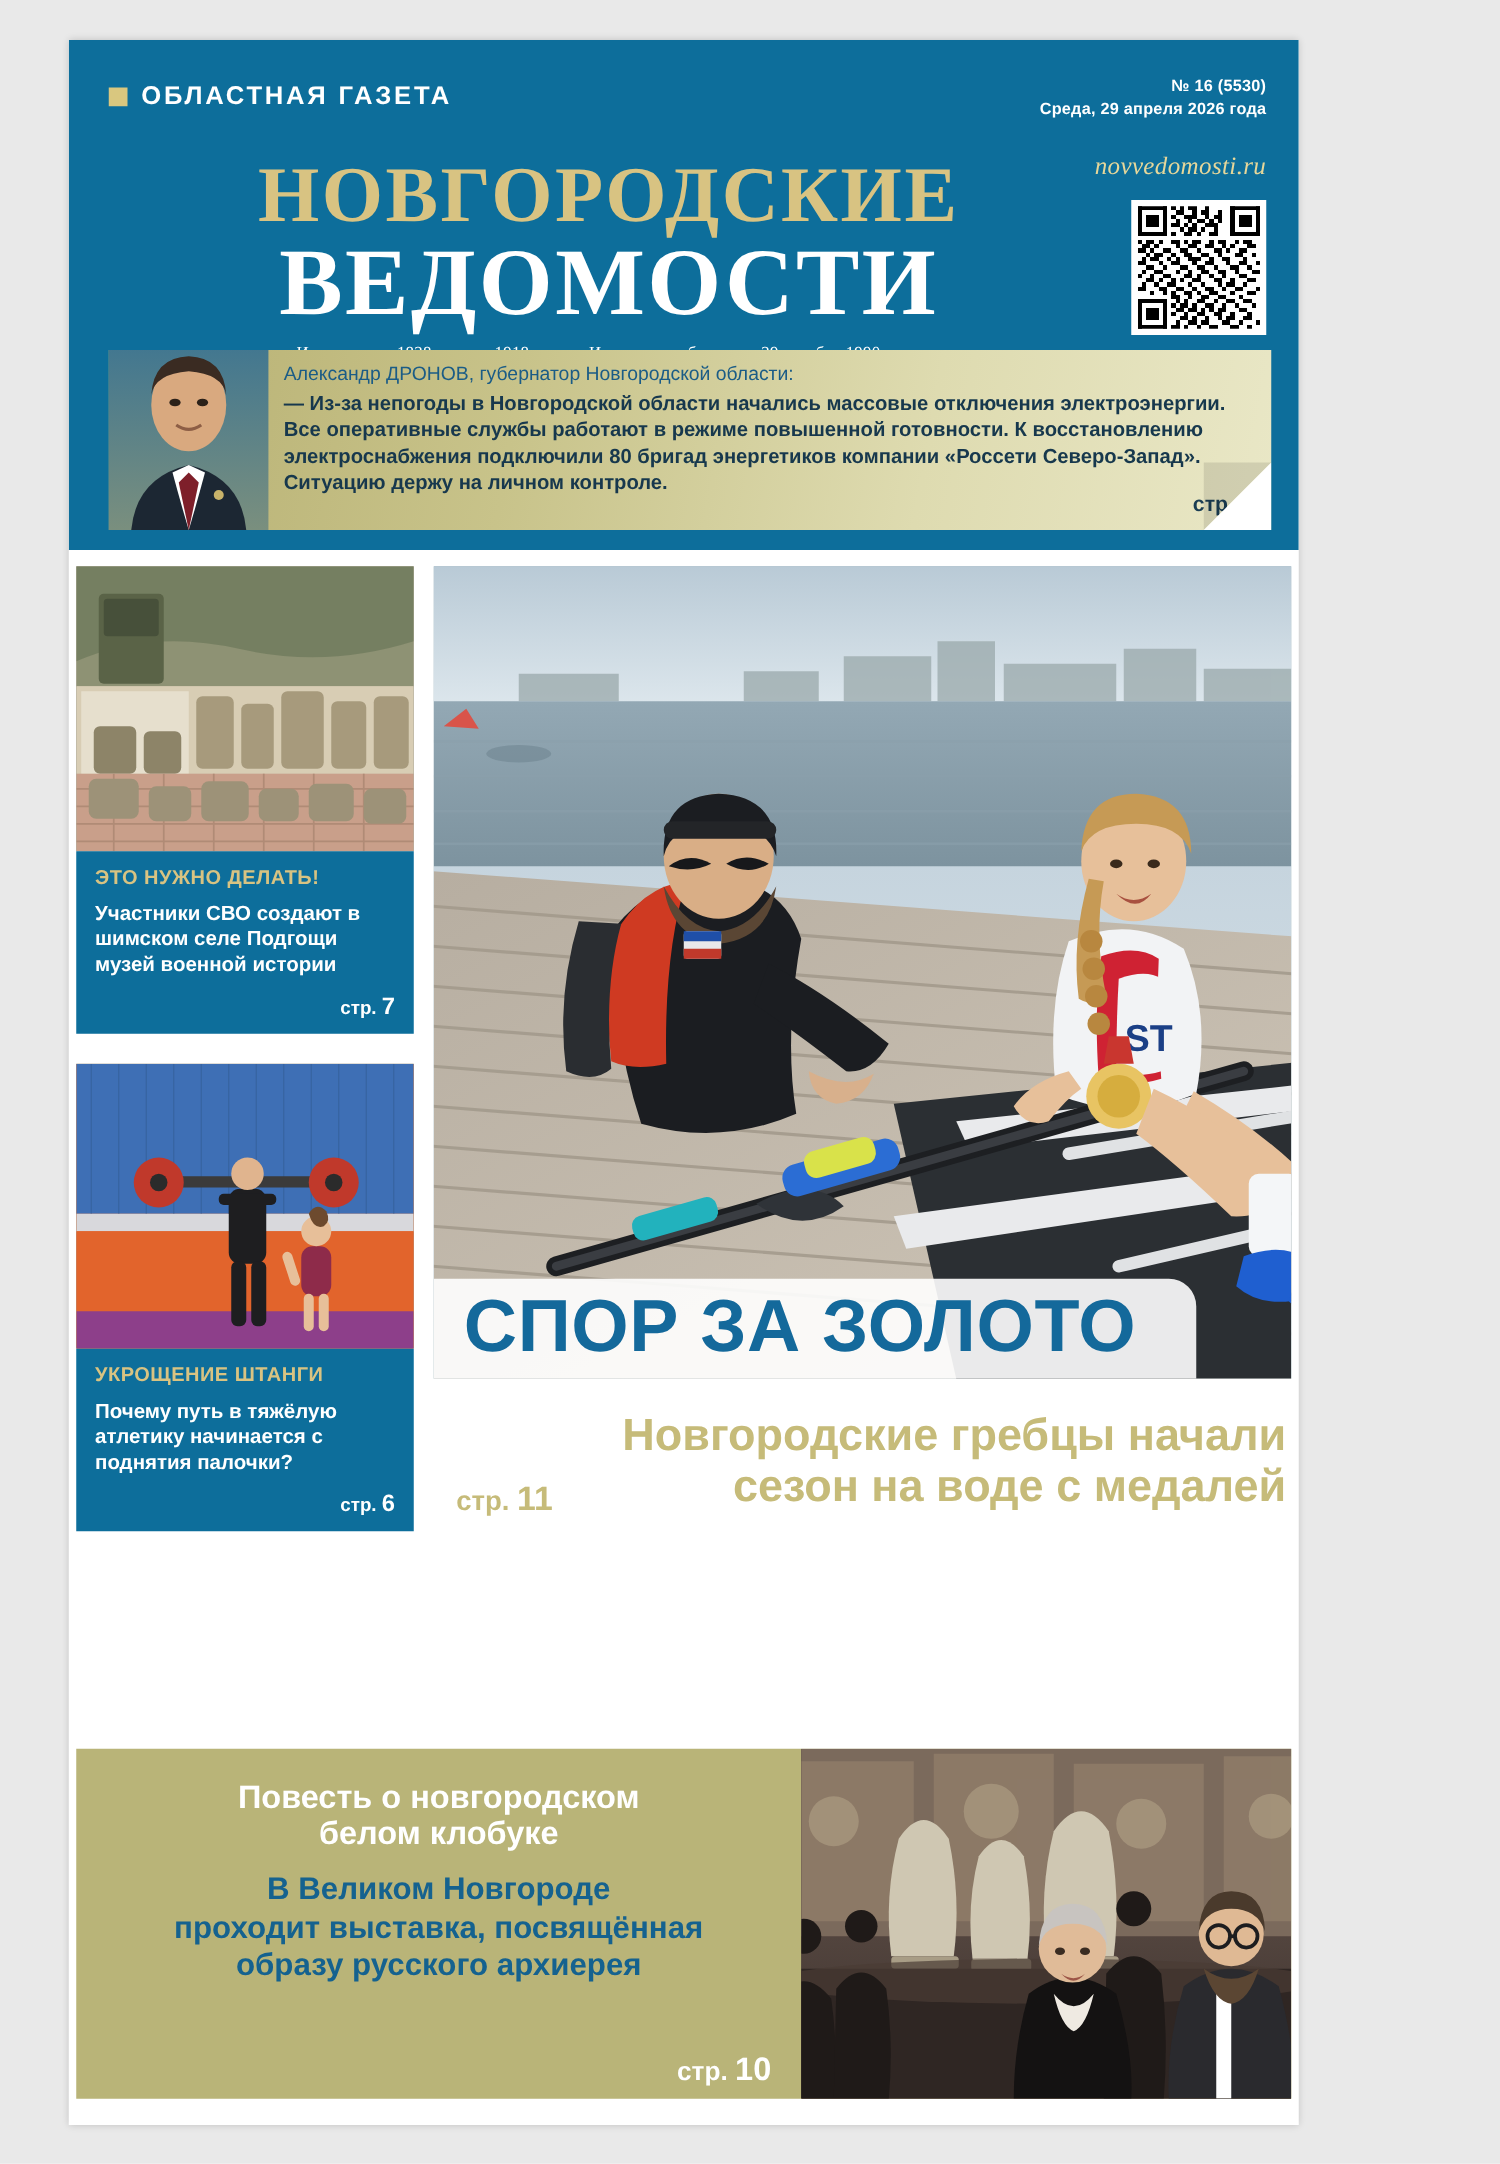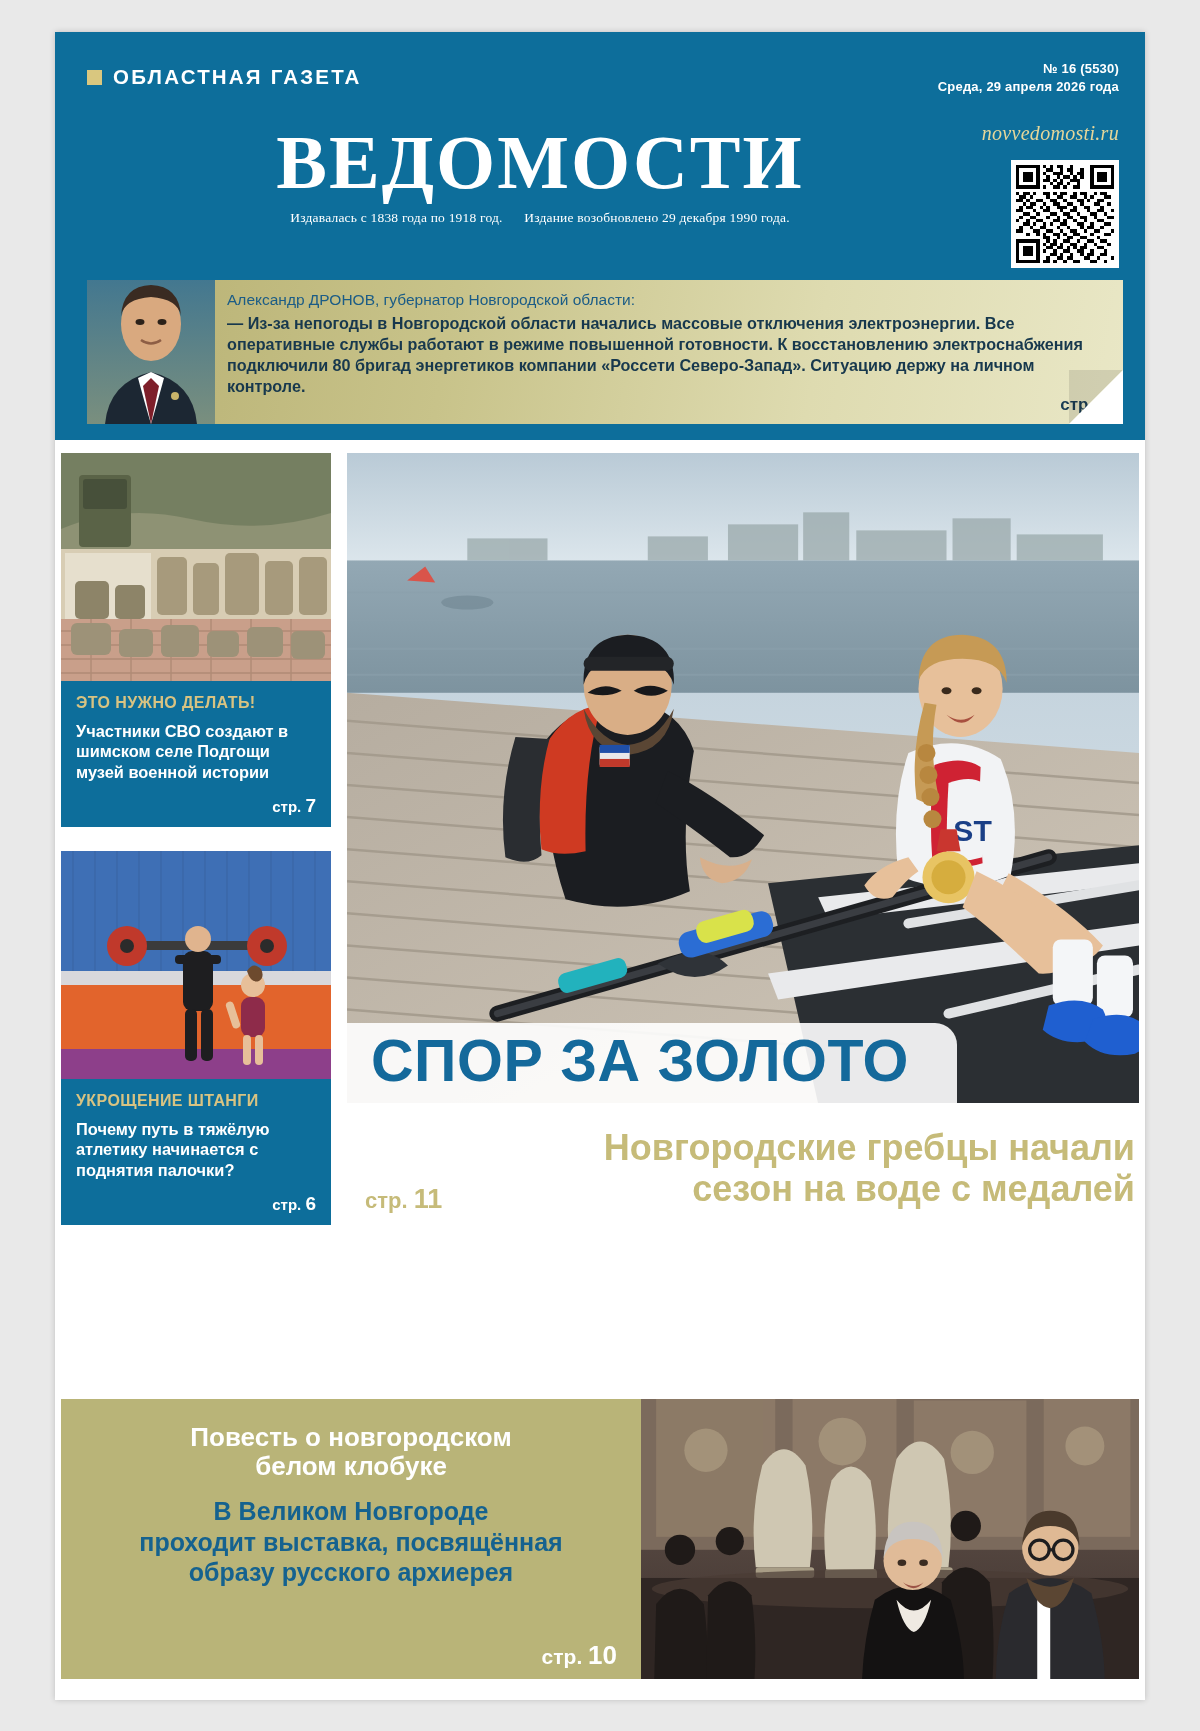--- a/index.html
+++ b/index.html
@@ -5,21 +5,21 @@
   html,body{margin:0;padding:0;}
   body{
     width:1200px;height:1731px;
     background:#e9e9e9;
     font-family:"Liberation Sans", sans-serif;
     overflow:hidden;
     position:relative;
   }
   #page{
     position:absolute;left:55px;top:32px;
-    width:1090px;height:1668px;
+    width:984px;height:1668px;
     background:#ffffff;
     box-shadow:0 0 6px rgba(0,0,0,.18);
     overflow:hidden;
   }
 
   
   .masthead{
     position:relative;
     background:#0d6e9b;
     height:408px;
@@ -468,20 +468,21 @@
             <rect x="11" y="28" width="1" height="1"></rect>
           <rect x="14" y="28" width="1" height="1"></rect>
             <rect x="17" y="28" width="2" height="1"></rect>
           <rect x="22" y="28" width="2" height="1"></rect>
             <rect x="26" y="28" width="1" height="1"></rect>
         </g>
       </svg>
     </div>
 
     <div class="title-wrap">
+      <div class="title-1">НОВГОРОДСКИЕ</div>
       <div class="title-2">ВЕДОМОСТИ</div>
       <div class="founded">
         <span>Издавалась с 1838 года по 1918 год.</span>
         <span>Издание возобновлено 29 декабря 1990 года.</span>
       </div>
     </div>
 
     <div class="quote-band">
       <div class="gov-photo">
         <svg viewBox="0 0 128 196" width="128" height="196">

